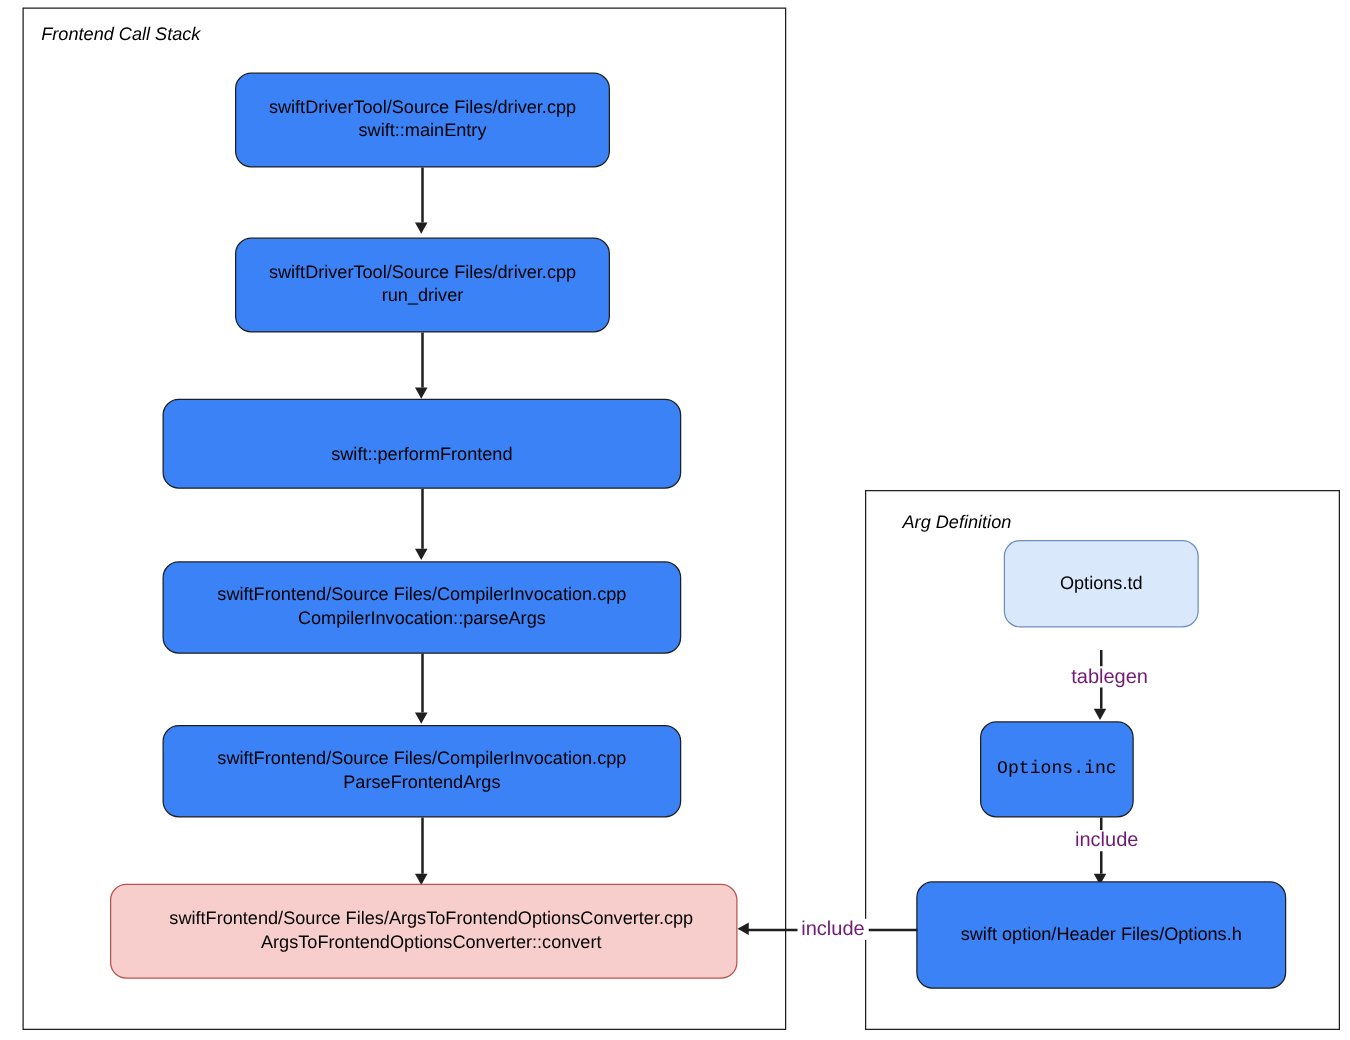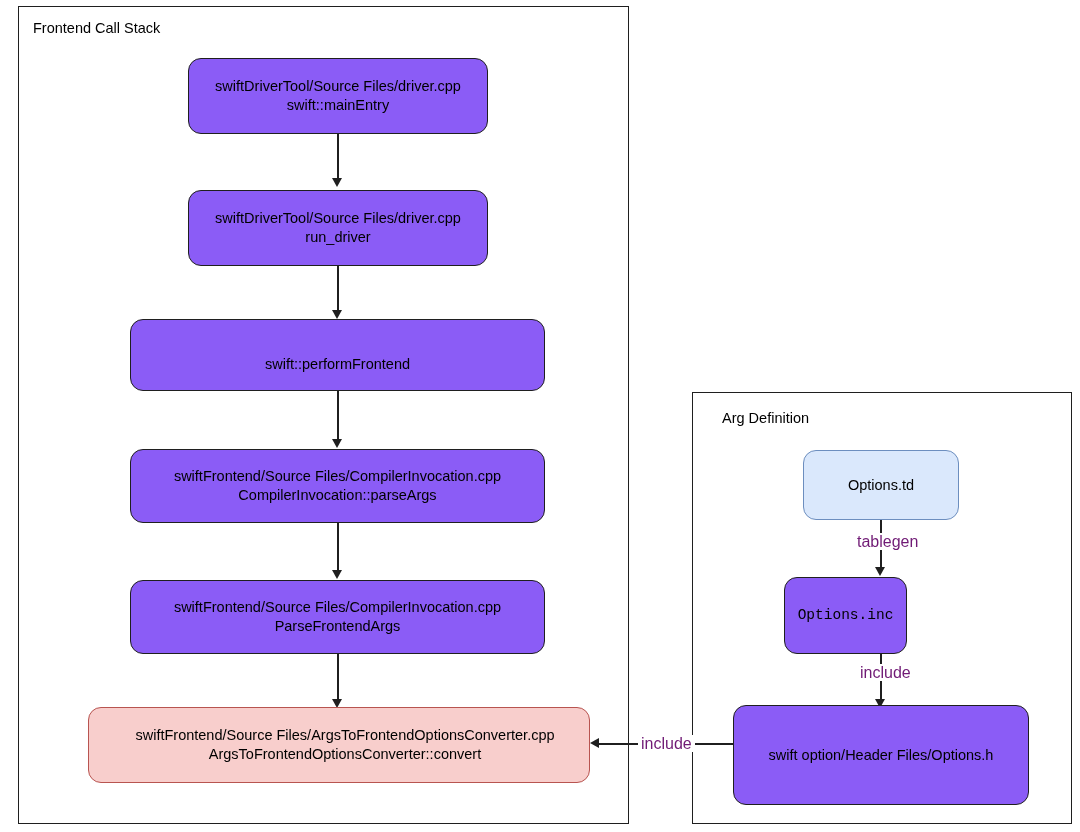--- a/index.html
+++ b/index.html
@@ -27,28 +27,29 @@
     box-sizing: border-box;
     border: 1.6px solid #1f1f1f;
     background: #ffffff;
   }
   .container-label {
     position: absolute;
     font-size: 14.5px;
     line-height: 17px;
     color: #000000;
     white-space: nowrap;
+    font-style: italic;
   }
   
   .node {
     position: absolute;
     box-sizing: border-box;
     border: 1.7px solid #1f1f1f;
     border-radius: 13px;
-    background: #8b5cf6;
+    background: #3b82f6;
     display: flex;
     align-items: center;
     justify-content: center;
     text-align: center;
   }
   .node-text {
     font-size: 14.5px;
     line-height: 19px;
     white-space: pre-line;
     padding: 0 6px;
@@ -135,37 +136,37 @@
     <div class="node-text"><span>swiftFrontend/Source Files/CompilerInvocation.cpp</span><br><span>ParseFrontendArgs</span></div>
   </div>
 
   <div class="edge-line edge-v" style="left:337px; top:654px; height:45px;"></div>
   <div class="arrowhead-down" style="left:332px; top:699px;"></div>
 
   <div class="node pink" style="left:88px; top:707px; width:502px; height:76px;padding-left:12px;">
     <div class="node-text"><span>swiftFrontend/Source Files/ArgsToFrontendOptionsConverter.cpp</span><br><span>ArgsToFrontendOptionsConverter::convert</span></div>
   </div>
 
-  <div class="node blue" style="left:803px; top:450px; width:156px; height:70px;">
+  <div class="node blue" style="left:803px; top:432px; width:156px; height:70px;">
     <div class="node-text">Options.td</div>
   </div>
 
   <div class="edge-line edge-v" style="left:880px; top:520px; height:47px;"></div>
   <div class="arrowhead-down" style="left:875px; top:567px;"></div>
   <div class="edge-label" style="left:854px; top:533px;">tablegen</div>
 
   <div class="node" style="left:784px; top:577px; width:123px; height:77px;font-family:Liberation Mono, monospace;">
     <div class="node-text">Options.inc</div>
   </div>
 
   <div class="edge-line edge-v" style="left:880px; top:654px; height:45px;"></div>
   <div class="arrowhead-down" style="left:875px; top:699px;"></div>
   <div class="edge-label" style="left:857px; top:664px;">include</div>
 
-  <div class="node" style="left:733px; top:705px; width:296px; height:100px;">
+  <div class="node" style="left:733px; top:705px; width:296px; height:86px;">
     <div class="node-text">swift option/Header Files/Options.h</div>
   </div>
 
   <div class="edge-line edge-h" style="left:595px; top:743px; width:139px;"></div>
   <div class="arrowhead-left" style="left:590px; top:738px;"></div>
   <div class="edge-label" style="left:638px; top:735px;">include</div>
 
 </div>
 
 </body></html>

